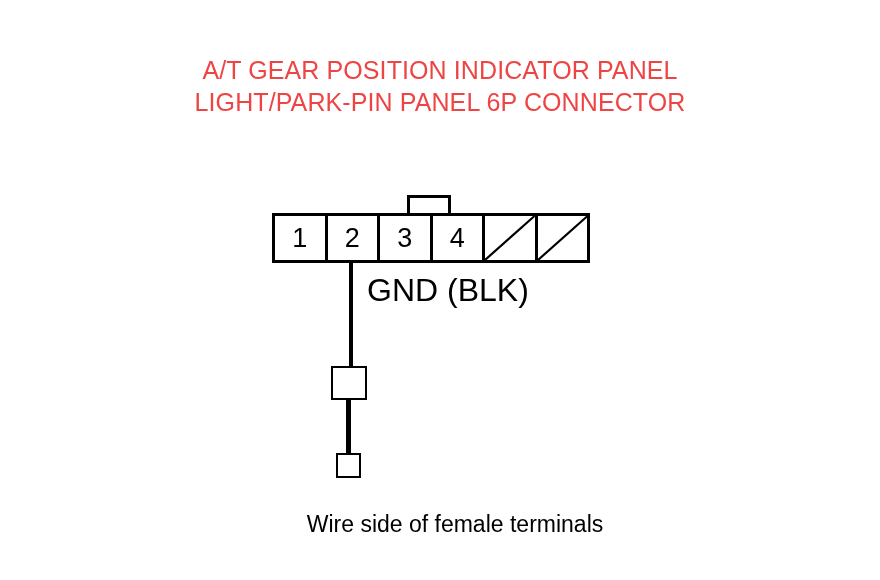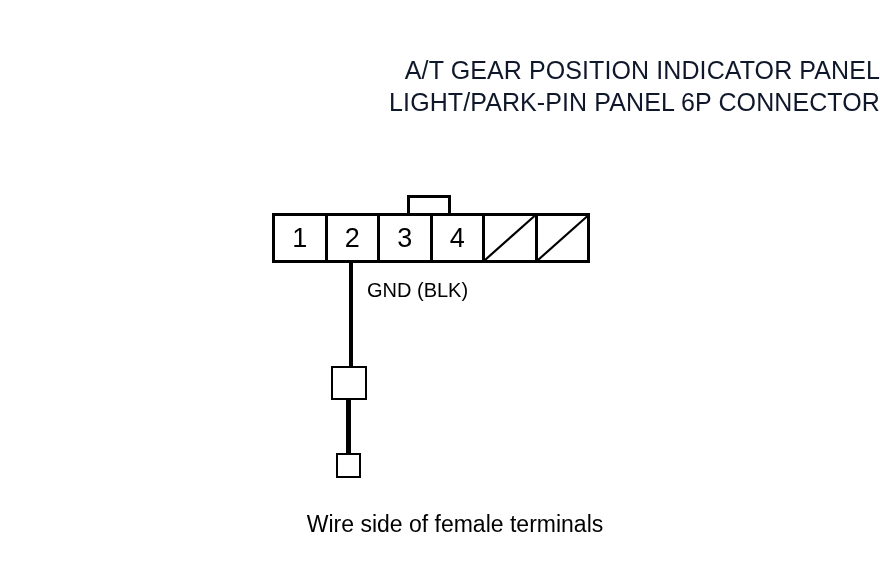--- a/index.html
+++ b/index.html
@@ -25,22 +25,21 @@
     top: 54px;
     width: 880px;
     text-align: center;
   }
   .title-line {
     display: block;
     font-size: 25px;
     line-height: 32px;
     letter-spacing: 0.1px;
     white-space: nowrap;
-    color: #0f172a;
-    text-align: right;
+    color: #ef4444;
   }
 
   
   .connector-wrap {
     position: absolute;
     left: 272px;
     top: 195px;
     width: 318px;
     height: 70px;
   }
@@ -98,21 +97,21 @@
     left: 349px;
     top: 262px;
     width: 4px;
     height: 105px;
     background: #000000;
   }
   .gnd-label {
     position: absolute;
     left: 367px;
     top: 277px;
-    font-size: 20px;
+    font-size: 32px;
     line-height: 26px;
     white-space: nowrap;
     color: #000000;
   }
   .terminal-large {
     position: absolute;
     left: 331px;
     top: 366px;
     width: 36px;
     height: 34px;

